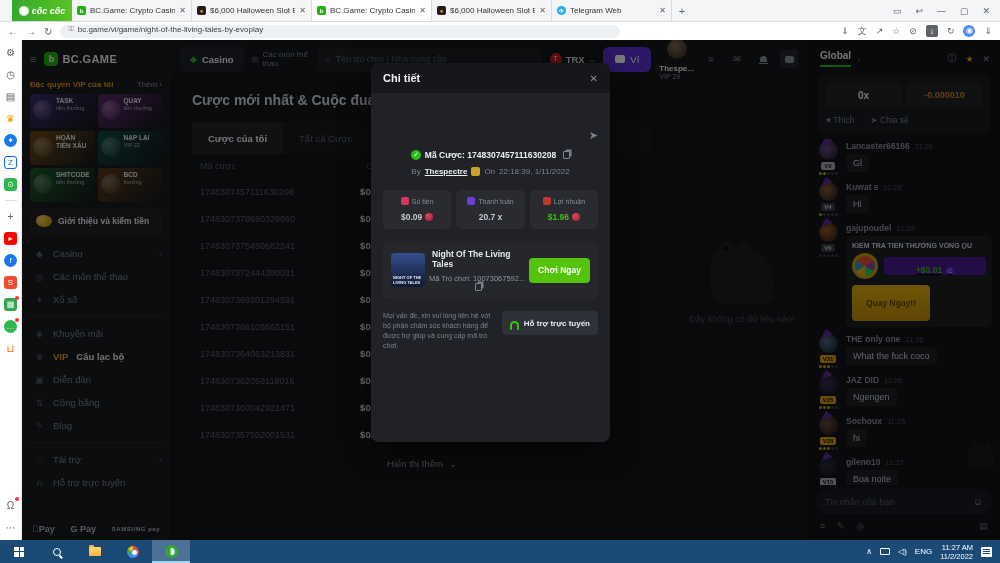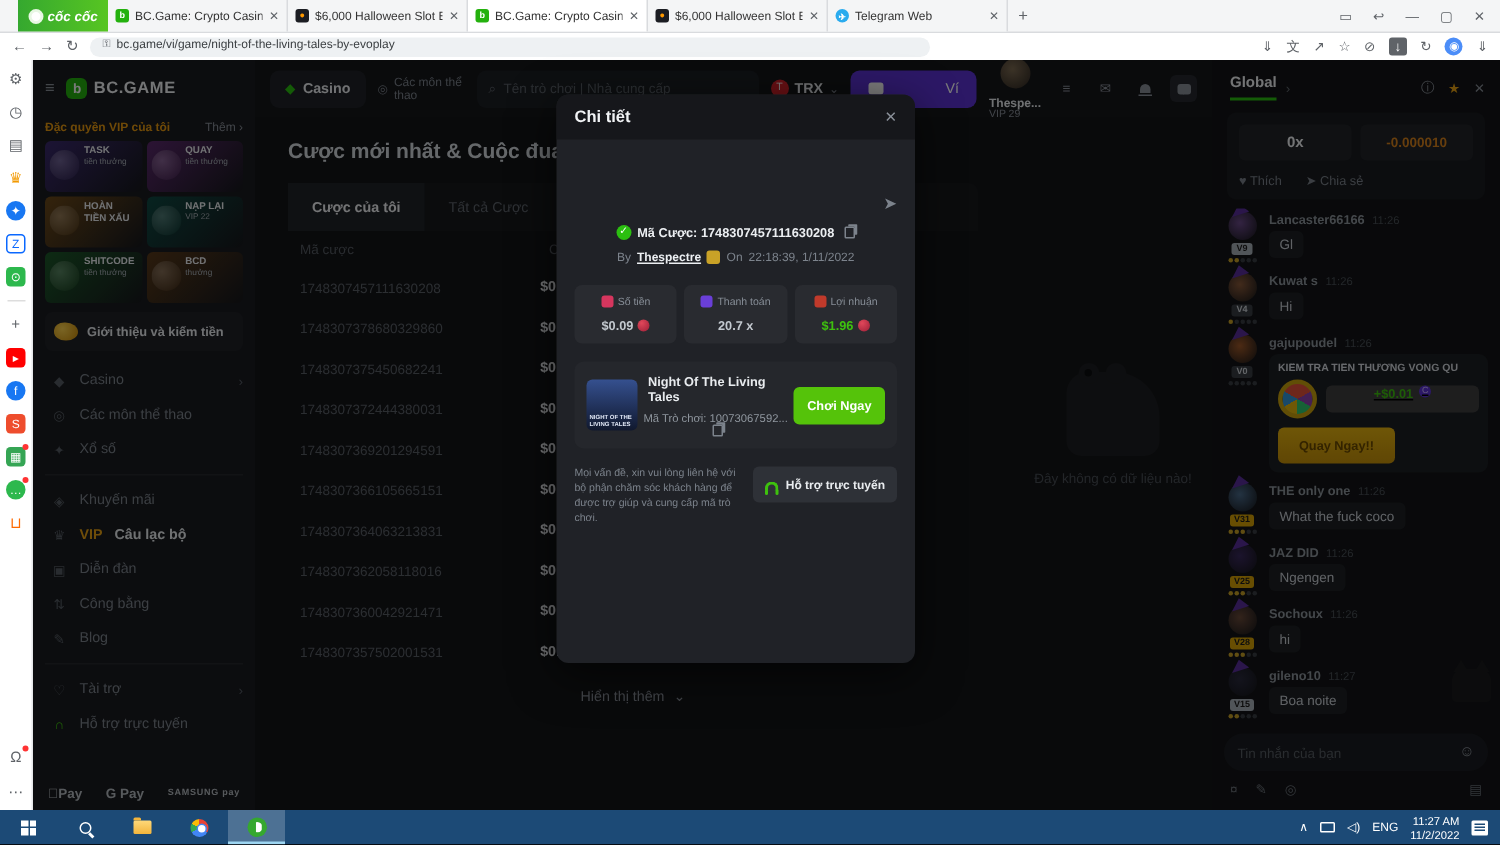--- a/index.html
+++ b/index.html
@@ -76,21 +76,21 @@
   .btn-casino .d { color:#2bbf10; font-size:9px; }
   .btn-casino .t { color:#eceff2; font-weight:bold; font-size:9.5px; }
   .hd-sports { display:flex; align-items:center; gap:4px; color:#7d848d; font-size:8px; width:58px; line-height:9px; }
   .searchpill { flex:1; max-width:260px; background:#1d2025; border-radius:6px; height:25px; display:flex; align-items:center; gap:5px; padding:0 8px; color:#5a6168; font-size:9px; }
   .cur { margin-left:auto; display:flex; align-items:center; gap:4px; }
   .cur .tok { width:12px; height:12px; border-radius:50%; background:#d6232b; color:#fff; font-size:7px; text-align:center; line-height:12px; }
   .cur .t { color:#eceff2; font-weight:bold; font-size:9.5px; }
   .cur .c { color:#7d848d; font-size:8px; }
   .btn-wallet { background:#5c33d6; border-radius:6px; height:25px; display:flex; align-items:center; gap:5px; padding:0 12px; }
   .btn-wallet .w { width:10px; height:8px; background:#fff; border-radius:2px; }
-  .btn-wallet .t { color:#fff; font-weight:normal; font-size:9.5px;margin-left:36px; }
+  .btn-wallet .t { color:#fff; font-weight:normal; font-size:9.5px; }
   .hd-user { display:flex; align-items:center; gap:5px;flex-direction:column; }
   .hd-user .av { width:20px; height:20px; border-radius:50%; background:radial-gradient(circle at 40% 35%,#7d6b52,#2c2620); }
   .hd-user .n { color:#e9ecef; font-weight:bold; font-size:8px; }
   .hd-user .v { color:#8a9099; font-size:7px; }
   .hd-ics { display:flex; align-items:center; gap:8px; color:#8a9099; font-size:9px; }
   .hd-ics .sq { width:18px; height:18px; border-radius:4px; display:flex; align-items:center; justify-content:center; }
   .hd-ics .sq.on { background:#26292e; }
   .bell { width:7px; height:6px; border-radius:4px 4px 0 0; background:#8a9099; position:relative; }
   .bell::after { content:""; position:absolute; left:-1px; bottom:-2px; width:9px; height:1.5px; background:#8a9099; }
   .bubble { width:9px; height:7px; border-radius:2px; background:#8a9099; position:relative; }
@@ -146,24 +146,24 @@
   .dots i.f { background:#c9a227; }
   .mbody { flex:1; min-width:0; }
   .mname { display:flex; gap:5px; align-items:baseline; }
   .mname .n { color:#8f969e; font-weight:bold; font-size:8.5px; }
   .mname .t { color:#4a5057; font-size:7.5px; }
   .mtext { margin-top:3px; display:inline-block; background:#1e2125; border-radius:4px; padding:4px 7px; color:#c9ced4; font-size:9px; }
   .spincard { margin-top:3px; background:#1d2024; border-radius:6px; padding:6px; }
   .spincard .ti { color:#d7dce2; font-weight:bold; font-size:7px; white-space:nowrap; overflow:hidden; }
   .spincard .row { display:flex; align-items:center; gap:6px; margin-top:4px; }
   .wheel { width:26px; height:26px; border-radius:50%; border:3px solid #caa30e; background:conic-gradient(#e5533c 0 60deg,#8e44ad 60deg 120deg,#2ecc71 120deg 180deg,#e6b80e 180deg 240deg,#3498db 240deg 300deg,#e5533c 300deg 360deg); }
-  .amt { flex:1; background:#404040; border-radius:4px; height:18px; display:flex; align-items:flex-start; justify-content:center; gap:4px;text-decoration:underline; }
+  .amt { flex:1; background:#4c1d95; border-radius:4px; height:18px; display:flex; align-items:flex-end; justify-content:center; gap:4px;text-decoration:underline; }
   .amt .a { color:#3ec10e; font-weight:bold; font-size:8.5px; }
   .amt .pc { width:8px; height:8px; border-radius:50%; background:#5c33d6; color:#cbb7ff; font-size:6px; text-align:center; line-height:8px; }
-  .spinbtn { margin-top:6px; width:78px; height:24px; background:linear-gradient(#e7b410,#c8930a); border-radius:4px; color:#6b4a00; font-weight:bold; font-size:8.5px; display:flex; align-items:center; justify-content:center; }
+  .spinbtn { margin-top:6px; width:78px; height:36px; background:linear-gradient(#e7b410,#c8930a); border-radius:4px; color:#6b4a00; font-weight:bold; font-size:8.5px; display:flex; align-items:center; justify-content:center; }
   .cat { position:absolute; right:6px; bottom:72px; width:26px; height:22px; background:#1a1a1d; border-radius:8px 8px 3px 3px; }
   .cat::before,.cat::after { content:""; position:absolute; top:-6px; border-left:5px solid transparent; border-right:5px solid transparent; border-bottom:8px solid #1a1a1d; }
   .cat::before{left:1px;} .cat::after{right:1px;}
   .ch-input { margin:4px 8px 0 8px; background:#1b1d22; border-radius:13px; height:25px; display:flex; align-items:center; padding:0 9px; }
   .ch-input .ph { color:#565c63; font-size:9px; flex:1; }
   .ch-input .sm { color:#8a9099; font-size:10px; }
   .ch-foot { display:flex; align-items:center; gap:12px; padding:7px 12px 9px 12px; color:#6a7078; font-size:9px; }
   .ch-foot .kb { margin-left:auto; }
 
   

